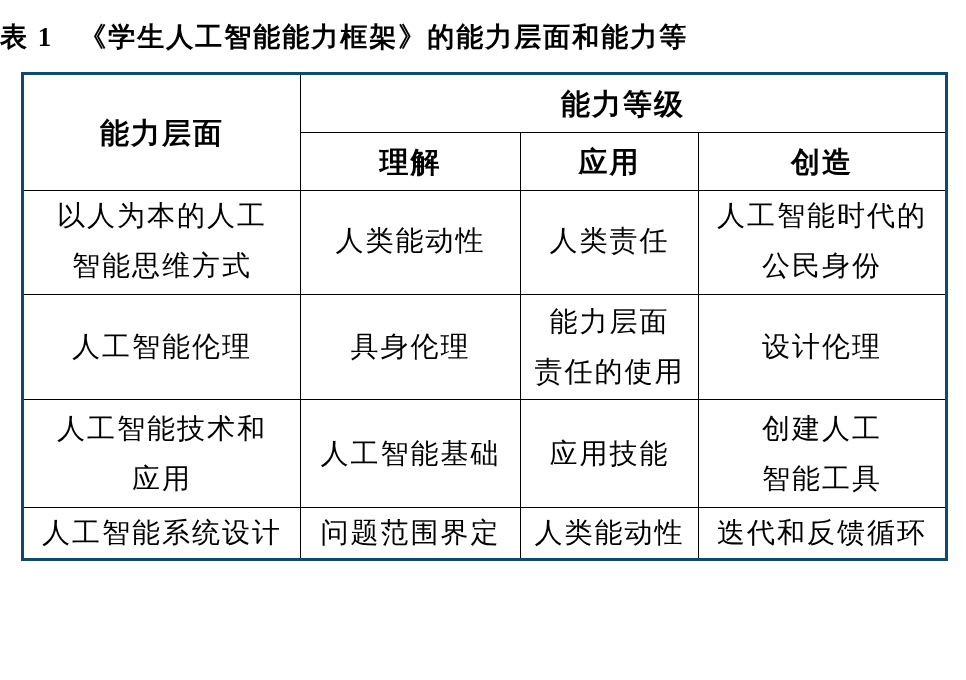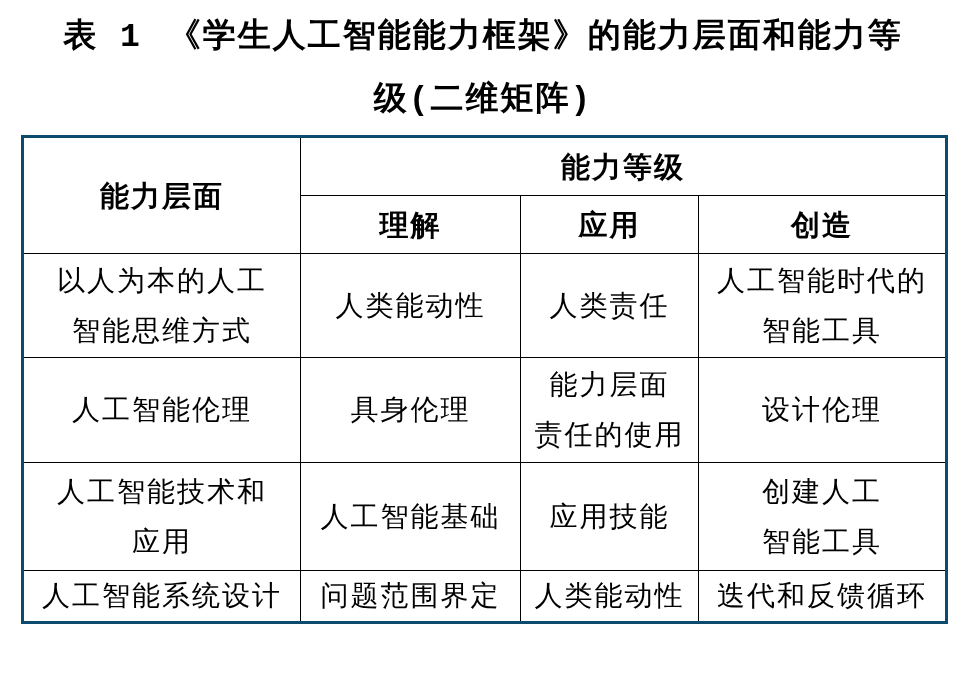--- a/index.html
+++ b/index.html
@@ -13,24 +13,23 @@
     font-family: "Liberation Serif", serif;
   }
   .page {
     position: relative;
     width: 966px;
     height: 680px;
     background: #ffffff;
   }
   .caption {
     margin-top: 6px;
-    text-align: center;
-    font-family: Liberation Mono, monospace;
+    font-family: Liberation Serif, serif;
     font-weight: bold;
-    font-size: 33px;
+    font-size: 27px;
     line-height: 63px;
     letter-spacing: 2px;
   }
   .caption .tag {
     margin-right: 26px;
   }
   table.matrix {
     border-collapse: collapse;
     table-layout: fixed;
     width: 924px;
@@ -49,33 +48,32 @@
     font-weight: normal;
   }
   table.matrix th {
     font-family: "Liberation Sans", sans-serif;
     font-weight: bold;
     font-size: 29px;
     line-height: 44px;
   }
   tr.hrow1 { height: 59px; }
   tr.hrow2 { height: 58px; }
-  tr.brow1 { height: 104px; }
+  tr.brow1 { height: 104px; font-family: Liberation Mono, monospace; }
   tr.brow2 { height: 105px; }
   tr.brow3 { height: 108px; margin-top: 20px; }
   tr.brow4 { height: 51px; margin-top: 28px; }
 </style>
 </head>
 <body>
 
 <div class="page">
 
   <div class="caption">
     <div><span class="tag">表 1</span><span>《学生人工智能能力框架》的能力层面和能力等</span></div>
-    <div>级(二维矩阵)</div>
   </div>
 
   <table class="matrix">
     <colgroup>
       <col style="width:278px">
       <col style="width:220px">
       <col style="width:178px">
       <col style="width:248px">
     </colgroup>
     <tbody>
@@ -87,21 +85,21 @@
         <th>理解</th>
         <th>应用</th>
         <th>创造</th>
       </tr>
       <tr class="brow1">
         <td>以人为本的人工
 智能思维方式</td>
         <td>人类能动性</td>
         <td>人类责任</td>
         <td>人工智能时代的
-智能工具</td>
+公民身份</td>
       </tr>
       <tr class="brow2">
         <td>人工智能伦理</td>
         <td>具身伦理</td>
         <td>能力层面
 责任的使用</td>
         <td>设计伦理</td>
       </tr>
       <tr class="brow3">
         <td>人工智能技术和

